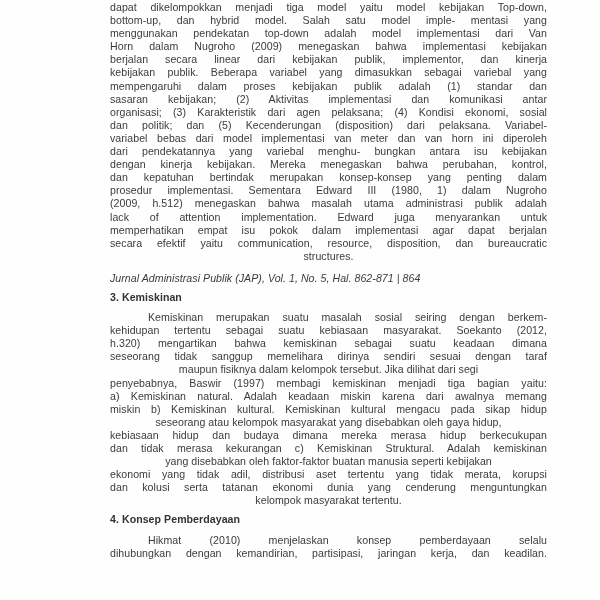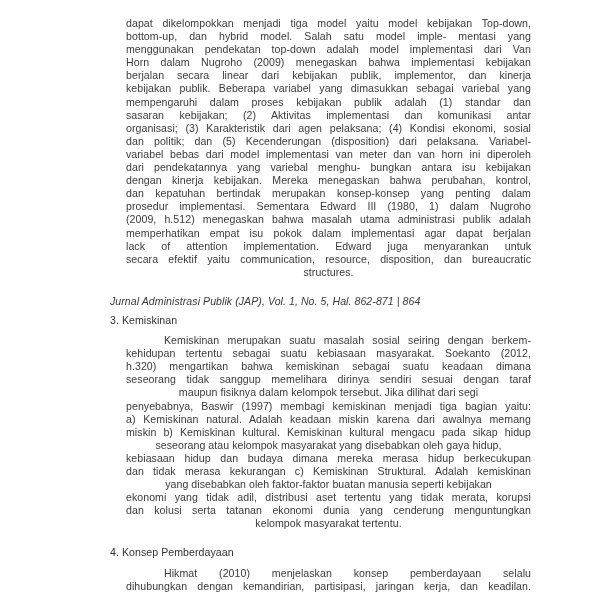--- a/index.html
+++ b/index.html
@@ -20,33 +20,33 @@
     left: 110px;
     top: 1px;
     width: 437px;
     font-family: "Liberation Sans", "DejaVu Sans", sans-serif;
     font-size: 10.6px;
     line-height: 13.1px;
     color: #3b3b3b;
     filter: blur(0.3px);
     letter-spacing: 0.05px;
   }
-  .para { margin: 16px; }
+  .para { margin: 0; }
   .line { height: 13.1px; overflow: visible; }
   .line.just { text-align: justify; text-align-last: justify; }
   .line.left { text-align: center; }
   .line.indent { padding-left: 38px; }
   .citation {
     margin-top: 9px;
     font-style: italic;
     height: 13.1px;
   }
   .heading {
     margin-top: 6px;
-    font-weight: normal;
+    font-weight: bold;
     color: #333333;
     height: 13.1px;
   }
   .heading + .para { margin-top: 7px; }
 </style>
 </head>
 <body>
 
 <div class="page">
   <div class="doc" id="doc" style="color: rgb(59, 59, 59);">
@@ -60,22 +60,22 @@
         <div class="line just">mempengaruhi dalam proses kebijakan publik adalah (1) standar dan</div>
         <div class="line just">sasaran kebijakan; (2) Aktivitas implementasi dan komunikasi antar</div>
         <div class="line just">organisasi; (3) Karakteristik dari agen pelaksana; (4) Kondisi ekonomi, sosial</div>
         <div class="line just">dan politik; dan (5) Kecenderungan (disposition) dari pelaksana. Variabel-</div>
         <div class="line just">variabel bebas dari model implementasi van meter dan van horn ini diperoleh</div>
         <div class="line just">dari pendekatannya yang variebal menghu- bungkan antara isu kebijakan</div>
         <div class="line just">dengan kinerja kebijakan. Mereka menegaskan bahwa perubahan, kontrol,</div>
         <div class="line just">dan kepatuhan bertindak merupakan konsep-konsep yang penting dalam</div>
         <div class="line just">prosedur implementasi. Sementara Edward III (1980, 1) dalam Nugroho</div>
         <div class="line just">(2009, h.512) menegaskan bahwa masalah utama administrasi publik adalah</div>
+        <div class="line just">lack of attention implementation. Edward juga menyarankan untuk</div>
         <div class="line just">memperhatikan empat isu pokok dalam implementasi agar dapat berjalan</div>
-        <div class="line just">lack of attention implementation. Edward juga menyarankan untuk</div>
         <div class="line just">secara efektif yaitu communication, resource, disposition, dan bureaucratic</div>
         <div class="line left">structures.</div>
       </div>
       <div class="citation">Jurnal Administrasi Publik (JAP), Vol. 1, No. 5, Hal. 862-871 | 864</div>
       <div class="heading">3. Kemiskinan</div>
       <div class="para">
         <div class="line just indent">Kemiskinan merupakan suatu masalah sosial seiring dengan berkem-</div>
         <div class="line just">kehidupan tertentu sebagai suatu kebiasaan masyarakat. Soekanto (2012,</div>
         <div class="line just">h.320) mengartikan bahwa kemiskinan sebagai suatu keadaan dimana</div>
         <div class="line just">seseorang tidak sanggup memelihara dirinya sendiri sesuai dengan taraf</div>

